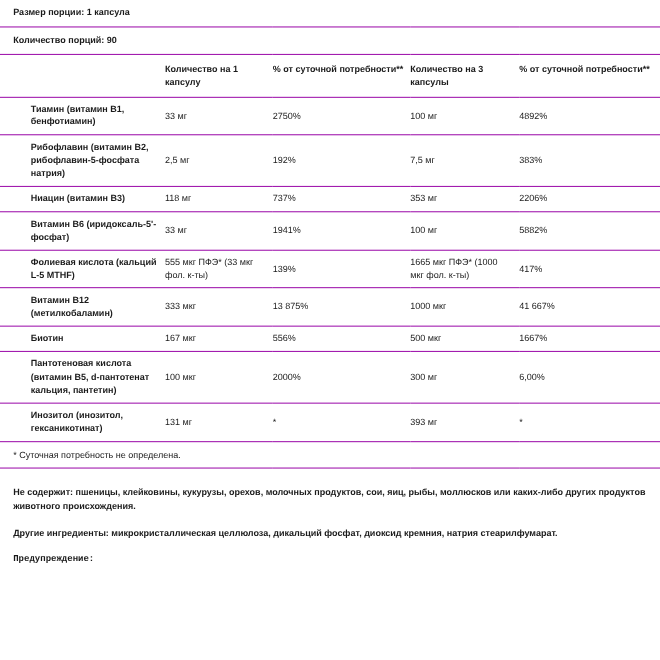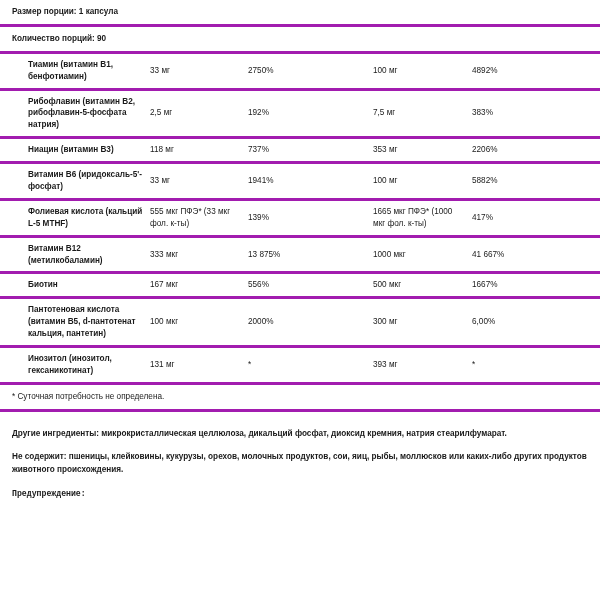--- a/index.html
+++ b/index.html
@@ -30,21 +30,21 @@
   .facts {
     width: 600px;
     border-collapse: collapse;
     table-layout: fixed;
     font-size: 8.2px;
     line-height: 1.45;
   }
   .facts td {
     vertical-align: middle;
     padding: 5px 6px 5px 0;
-    border-bottom: 3px solid #a21caf;
+    border-bottom: 1px solid #a21caf;
     background: #ffffff;
   }
 
   
   col.c-label { width: 150px; }
   col.c-amt1  { width: 98px; }
   col.c-dv1   { width: 125px; }
   col.c-amt3  { width: 99px; }
   col.c-dv3   { width: 128px; }
 
@@ -112,20 +112,27 @@
     <tbody>
 
       <tr>
         <td class="wide" colspan="5">Размер порции: 1 капсула</td>
       </tr>
 
       <tr>
         <td class="wide" colspan="5">Количество порций: 90</td>
       </tr>
 
+      <tr class="col-head">
+        <td class="label"></td>
+        <td class="value">Количество на 1 капсулу</td>
+        <td class="value">% от суточной потребности**</td>
+        <td class="value">Количество на 3 капсулы</td>
+        <td class="value">% от суточной потребности**</td>
+      </tr>
 
       <tr>
         <td class="label">Тиамин (витамин B1, бенфотиамин)</td>
         <td class="value">33 мг</td>
         <td class="value">2750%</td>
         <td class="value">100 мг</td>
         <td class="value">4892%</td>
       </tr>
 
       <tr>
@@ -194,18 +201,18 @@
       </tr>
 
       <tr class="footnote">
         <td colspan="5">* Суточная потребность не определена.</td>
       </tr>
 
     </tbody>
   </table>
 
   <div class="notes">
+    <p>Не содержит: пшеницы, клейковины, кукурузы, орехов, молочных продуктов, сои, яиц, рыбы, моллюсков или каких-либо других продуктов животного происхождения.</p>
     <p>Другие ингредиенты: микрокристаллическая целлюлоза, дикальций фосфат, диоксид кремния, натрия стеарилфумарат.</p>
-    <p>Не содержит: пшеницы, клейковины, кукурузы, орехов, молочных продуктов, сои, яиц, рыбы, моллюсков или каких-либо других продуктов животного происхождения.</p>
     <p>Предупреждение:</p>
   </div>
 
 </div>
 
 </body></html>

